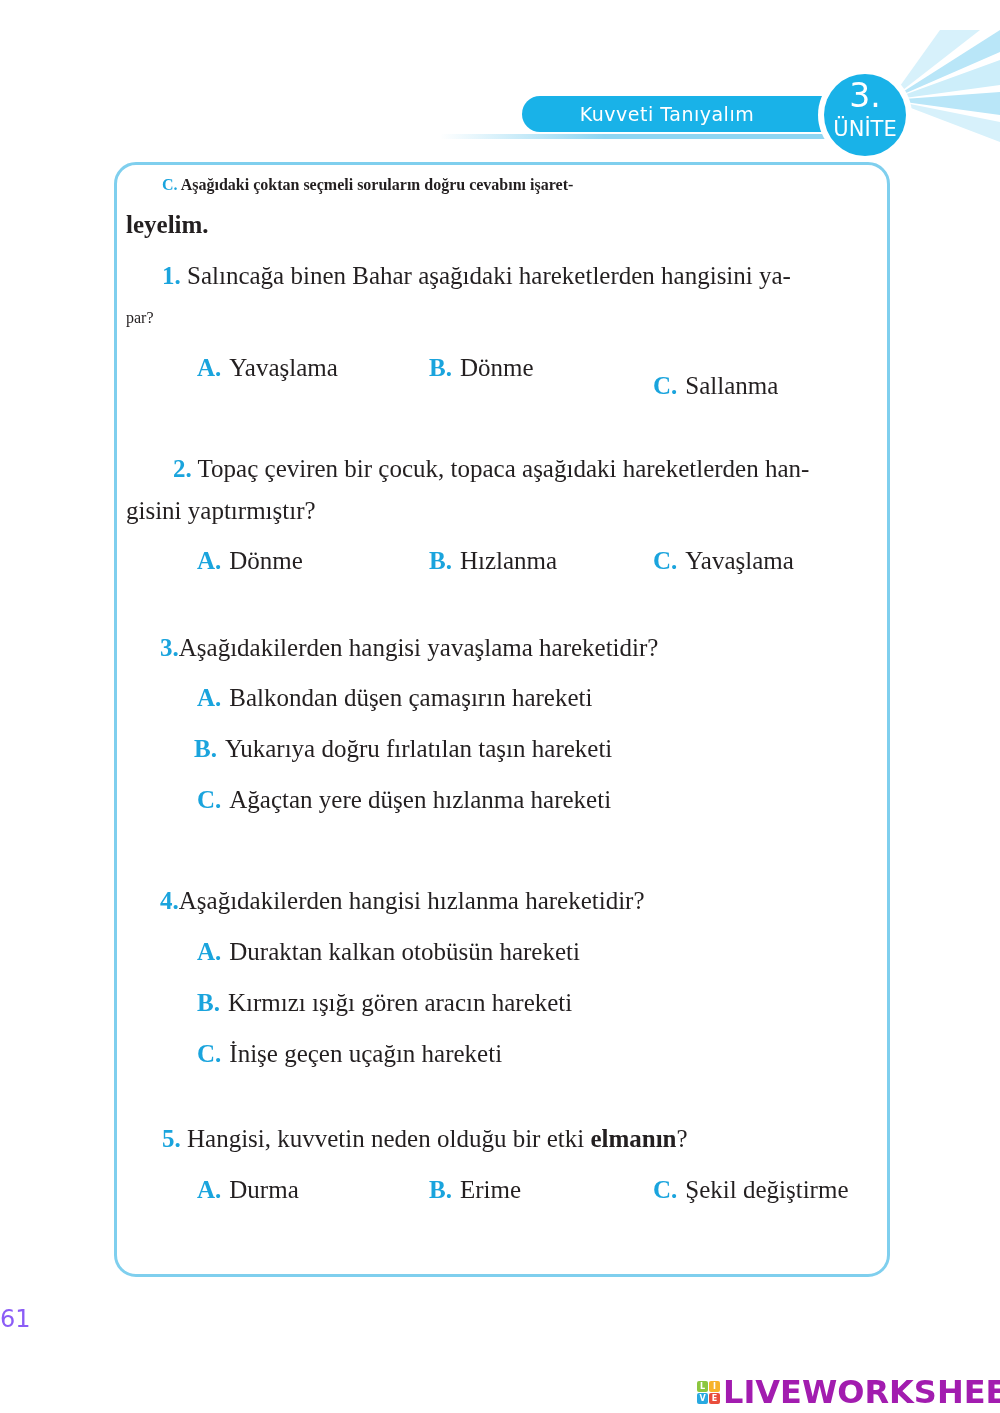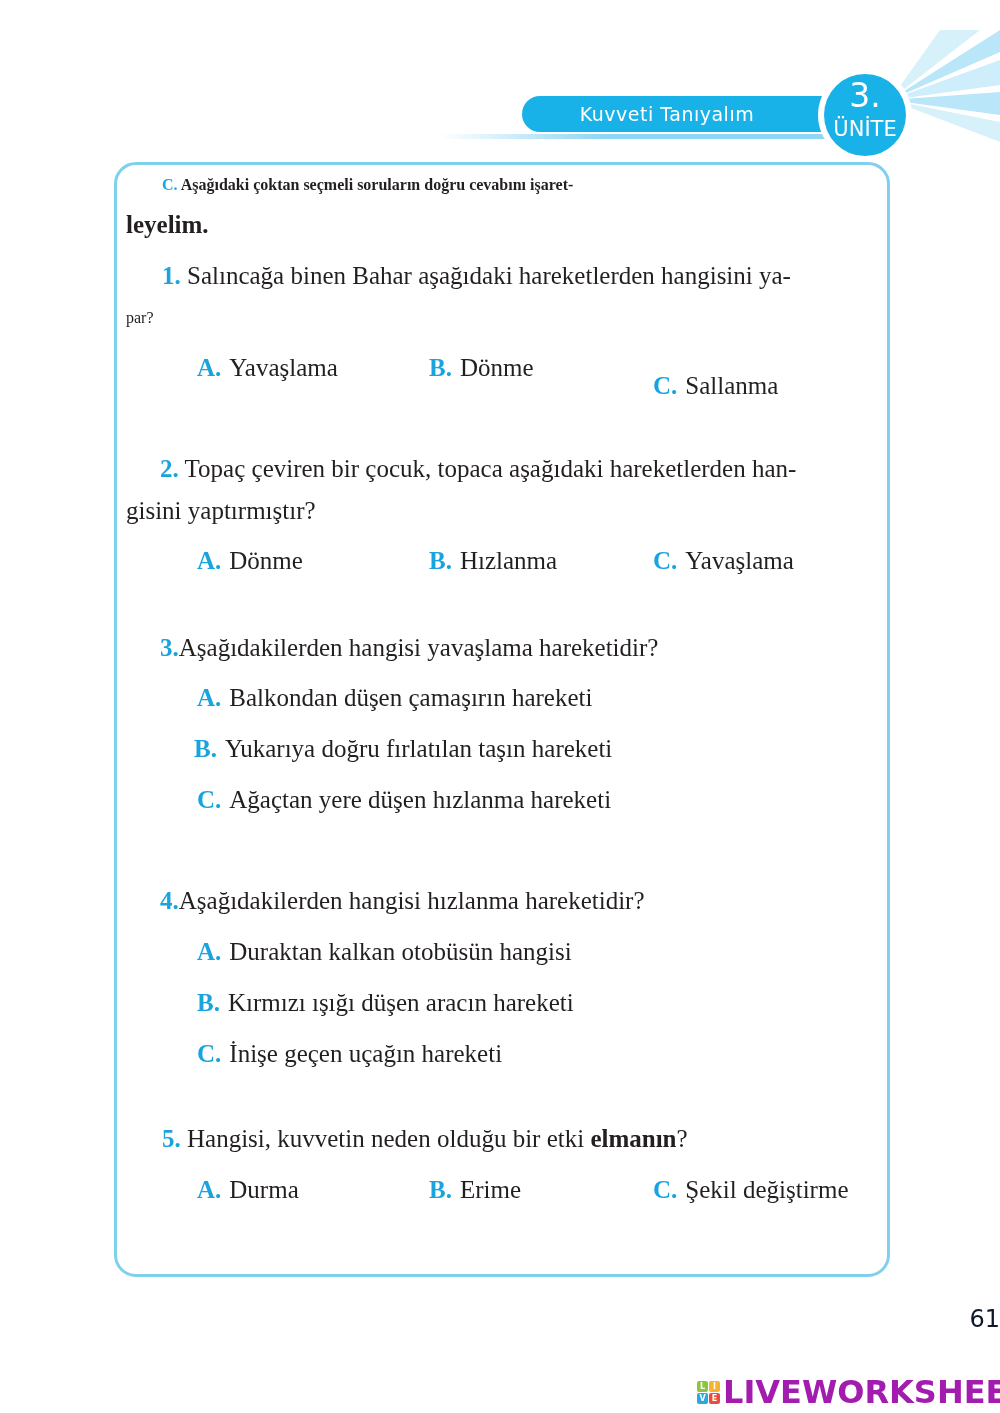--- a/index.html
+++ b/index.html
@@ -47,22 +47,22 @@
       border: 3px solid #7fcfee; border-radius: 22px;
     }
     .line { position: absolute; white-space: nowrap; line-height: 30px; }
     .blue { color: #1aa4dd; font-weight: bold; }
     .bold { font-weight: bold; }
 
     .opt { position: absolute; white-space: nowrap; font-size: 25px; line-height: 30px; }
     .opt .letter { color: #1aa4dd; font-weight: bold; margin-right: 8px; }
 
     .page-number {
-      position: absolute; left: 0; width: 1000px; top: 1305px; text-align: right;
-      font-family: "DejaVu Sans", sans-serif; font-size: 24px; color: #0f172a;
+      position: absolute; left: 0; width: 1000px; top: 1305px; text-align: left;
+      font-family: "DejaVu Sans", sans-serif; font-size: 24px; color: #8b5cf6;
     }
     .lw-logo {
       position: absolute; left: 697px; top: 1378px; height: 28px; display: flex; align-items: center;
     }
     .lw-icon { display: grid; grid-template-columns: 11px 11px; grid-template-rows: 11px 11px; gap: 1px; margin-right: 3px; }
     .lw-cell { font-family: "DejaVu Sans", sans-serif; font-size: 8px; font-weight: bold; color: #fff; text-align: center; line-height: 11px; border-radius: 2px; }
     .lw-text {
       font-family: "DejaVu Sans", sans-serif; font-weight: bold; font-size: 32px;
       color: #a21caf; letter-spacing: 0px; line-height: 28px;
     }
@@ -98,41 +98,41 @@
 
 <div class="line" style="left:162px; top:261px; font-size:25px;">
   <span class="blue">1.</span>
   <span>Salıncağa binen Bahar aşağıdaki hareketlerden hangisini ya-</span>
 </div>
 <div class="line" style="left:126px; top:303px; font-size:16px;">par?</div>
 <div class="opt" style="left:197px; top:353px;"><span class="letter">A.</span><span>Yavaşlama</span></div>
 <div class="opt" style="left:429px; top:353px;"><span class="letter">B.</span><span>Dönme</span></div>
 <div class="opt" style="left:653px; top:371px;"><span class="letter">C.</span><span>Sallanma</span></div>
 
-<div class="line" style="left:160px; top:454px; font-size:25px;">
+<div class="line" style="left:173px; top:454px; font-size:25px;">
   <span class="blue">2.</span>
   <span>Topaç çeviren bir çocuk, topaca aşağıdaki hareketlerden han-</span>
 </div>
 <div class="line" style="left:126px; top:496px; font-size:25px;">gisini yaptırmıştır?</div>
 <div class="opt" style="left:197px; top:546px;"><span class="letter">A.</span><span>Dönme</span></div>
 <div class="opt" style="left:429px; top:546px;"><span class="letter">B.</span><span>Hızlanma</span></div>
 <div class="opt" style="left:653px; top:546px;"><span class="letter">C.</span><span>Yavaşlama</span></div>
 
 <div class="line" style="left:160px; top:633px; font-size:25px;">
   <span class="blue">3.</span><span>Aşağıdakilerden hangisi yavaşlama hareketidir?</span>
 </div>
 <div class="opt" style="left:197px; top:683px;"><span class="letter">A.</span><span>Balkondan düşen çamaşırın hareketi</span></div>
 <div class="opt" style="left:194px; top:734px;"><span class="letter">B.</span><span>Yukarıya doğru fırlatılan taşın hareketi</span></div>
 <div class="opt" style="left:197px; top:785px;"><span class="letter">C.</span><span>Ağaçtan yere düşen hızlanma hareketi</span></div>
 
 <div class="line" style="left:160px; top:886px; font-size:25px;">
   <span class="blue">4.</span><span>Aşağıdakilerden hangisi hızlanma hareketidir?</span>
 </div>
-<div class="opt" style="left:197px; top:937px;"><span class="letter">A.</span><span>Duraktan kalkan otobüsün hangisi</span></div>
-<div class="opt" style="left:197px; top:988px;"><span class="letter">B.</span><span>Kırmızı ışığı düşen aracın hareketi</span></div>
+<div class="opt" style="left:197px; top:937px;"><span class="letter">A.</span><span>Duraktan kalkan otobüsün hareketi</span></div>
+<div class="opt" style="left:197px; top:988px;"><span class="letter">B.</span><span>Kırmızı ışığı gören aracın hareketi</span></div>
 <div class="opt" style="left:197px; top:1039px;"><span class="letter">C.</span><span>İnişe geçen uçağın hareketi</span></div>
 
 <div class="line" style="left:162px; top:1124px; font-size:25px;">
   <span class="blue">5.</span>
   <span>Hangisi, kuvvetin neden olduğu bir etki </span><span class="bold">elmanın</span><span>?</span>
 </div>
 <div class="opt" style="left:197px; top:1175px;"><span class="letter">A.</span><span>Durma</span></div>
 <div class="opt" style="left:429px; top:1175px;"><span class="letter">B.</span><span>Erime</span></div>
 <div class="opt" style="left:653px; top:1175px;"><span class="letter">C.</span><span>Şekil değiştirme</span></div>
 

